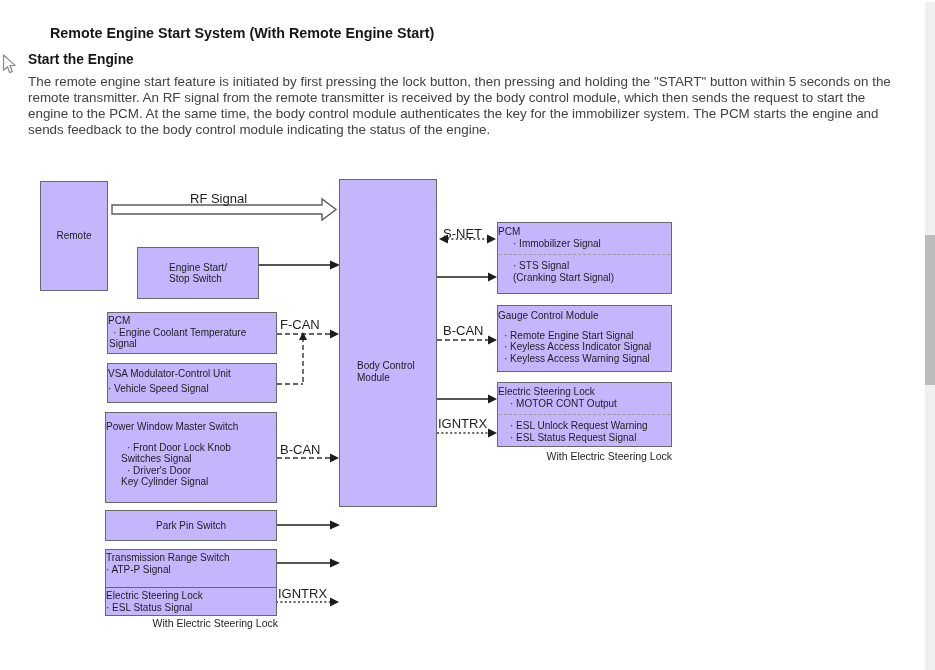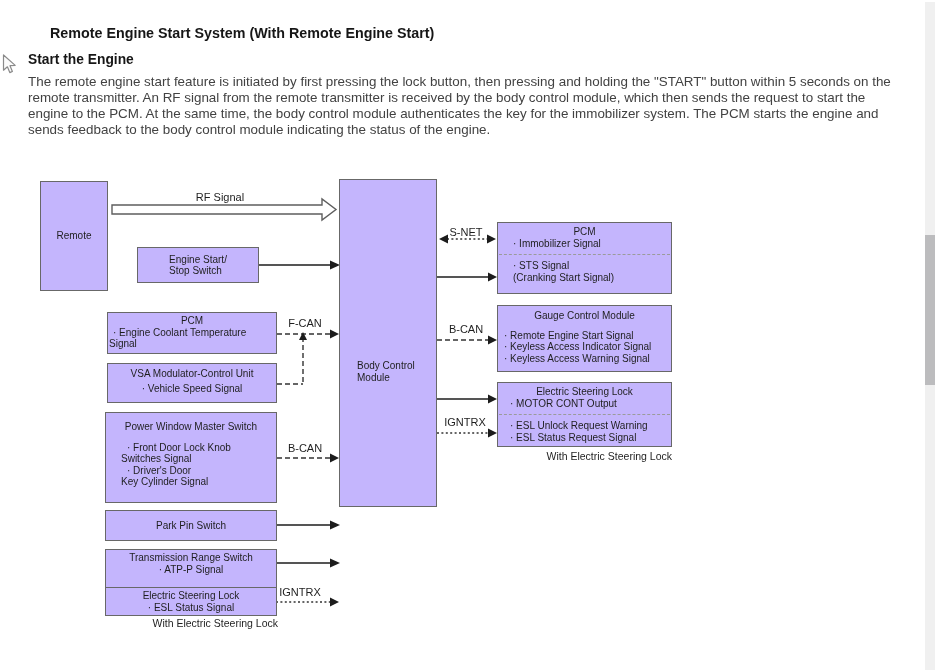--- a/index.html
+++ b/index.html
@@ -5,28 +5,28 @@
   html,body{margin:0;padding:0;background:#fff;}
   .screen{position:relative;width:935px;height:670px;background:#fff;overflow:hidden;
           font-family:"Liberation Sans","DejaVu Sans",sans-serif;color:#1e1e1e;}
   .title{position:absolute;left:28px;top:25px;font-size:14.3px;font-weight:700;color:#161616;margin-left:22px;}
   .subtitle{position:absolute;left:28px;top:52px;font-size:13.8px;font-weight:700;color:#161616;}
   .para{position:absolute;left:28px;top:74px;width:879px;font-size:13.4px;line-height:16px;color:#424242;}
 
   .box{position:absolute;background:#c4b5fd;border:1.5px solid #686868;box-sizing:border-box;
        font-size:10px;line-height:11.5px;color:#1e1e1e;}
   .box div{white-space:nowrap;}
-  .bt{text-align:center;}
+  .bt{}
   .flexc{position:absolute;inset:0;display:flex;align-items:center;justify-content:center;}
   .divider{border-top:1px dashed #9b9b9b;height:0;margin:5px 1px 5px 1px;}
-  .sig{position:absolute;font-size:11px;color:#1e1e1e;text-align:center;white-space:nowrap;}
+  .sig{position:absolute;font-size:13px;color:#1e1e1e;white-space:nowrap;}
   .note{position:absolute;font-size:10.5px;color:#1e1e1e;text-align:right;white-space:nowrap;}
 
   #b-remote{left:40px;top:181px;width:68px;height:110px;}
-  #b-ess{left:137px;top:247px;width:122px;height:36px;}
+  #b-ess{left:137px;top:247px;width:122px;height:52px;}
   #b-pcml{left:107px;top:312px;width:170px;height:42px;padding-top:2px;}
   #b-vsa{left:107px;top:363px;width:170px;height:40px;padding-top:4px;}
   #b-pwms{left:105px;top:412px;width:172px;height:91px;padding-top:8px;}
   #b-park{left:105px;top:510px;width:172px;height:31px;}
   #b-trans{left:105px;top:549px;width:172px;height:42px;padding-top:2px;}
   #b-esll{left:105px;top:587px;width:172px;height:29px;padding-top:2px;}
   #b-bcm{left:339px;top:179px;width:98px;height:328px;}
   #b-pcmr{left:497px;top:222px;width:175px;height:72px;padding-top:3px;}
   #b-gauge{left:497px;top:305px;width:175px;height:67px;padding-top:4px;}
   #b-eslr{left:497px;top:382px;width:175px;height:65px;padding-top:3px;}

